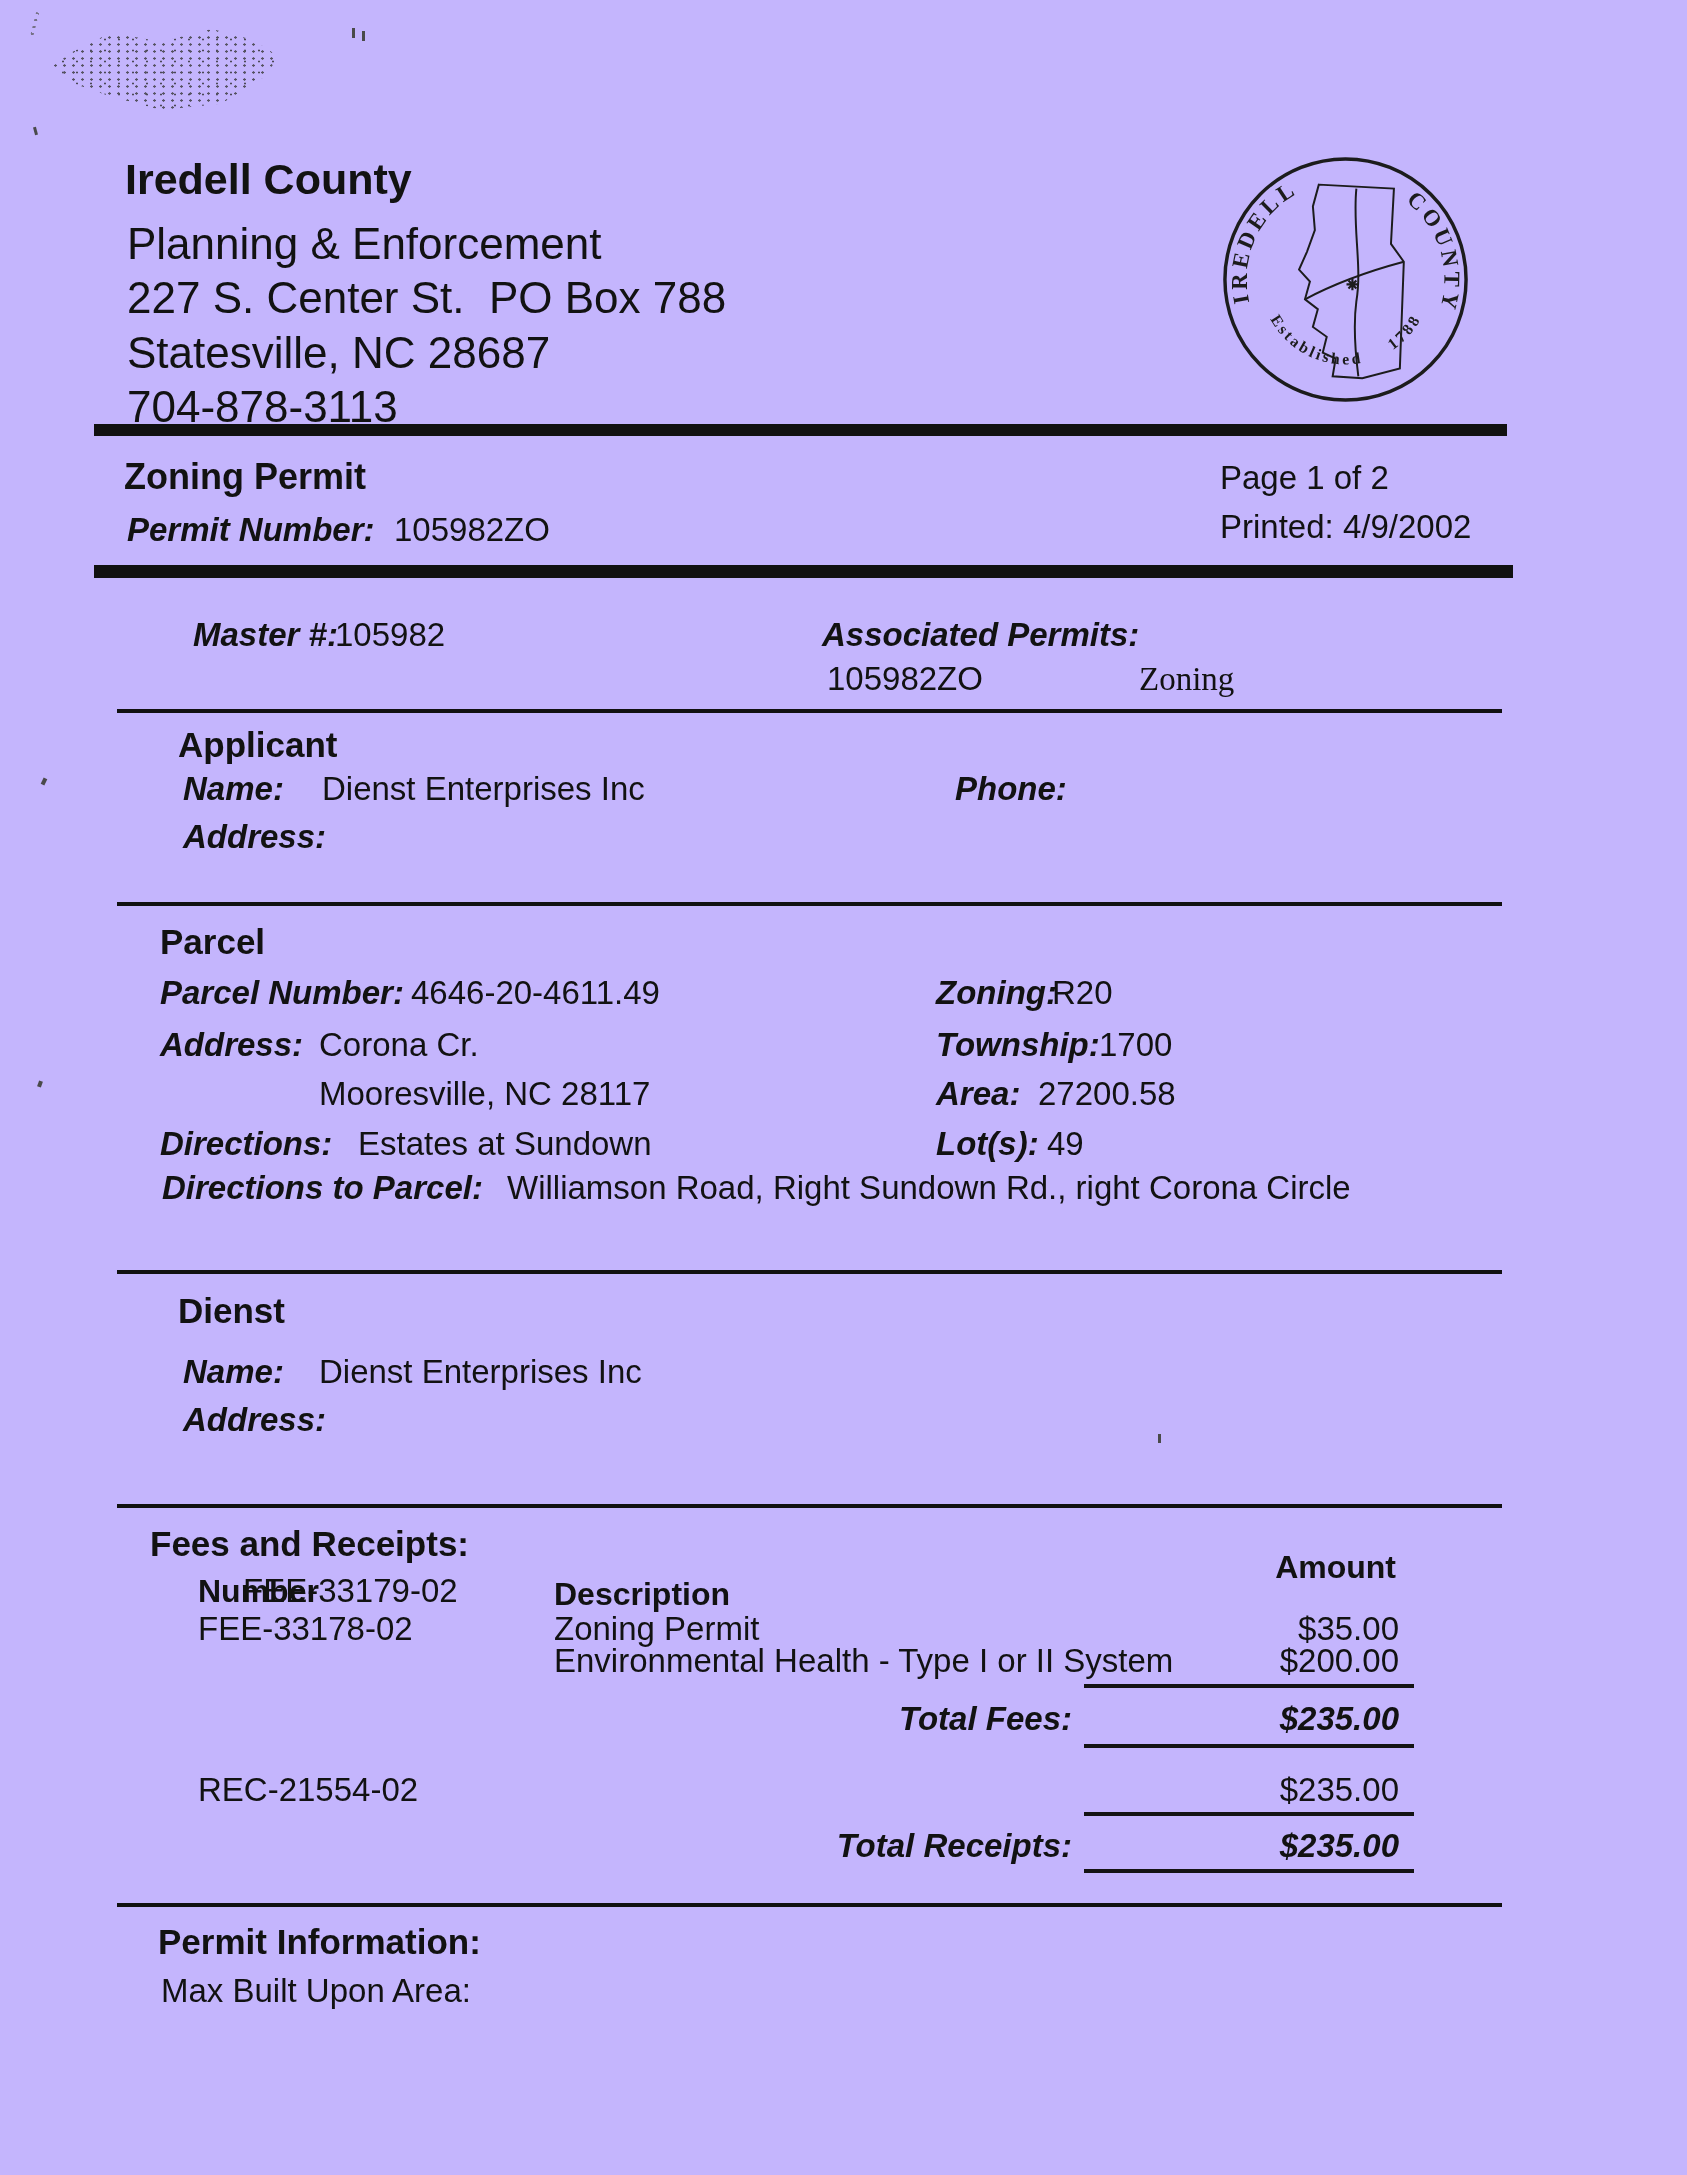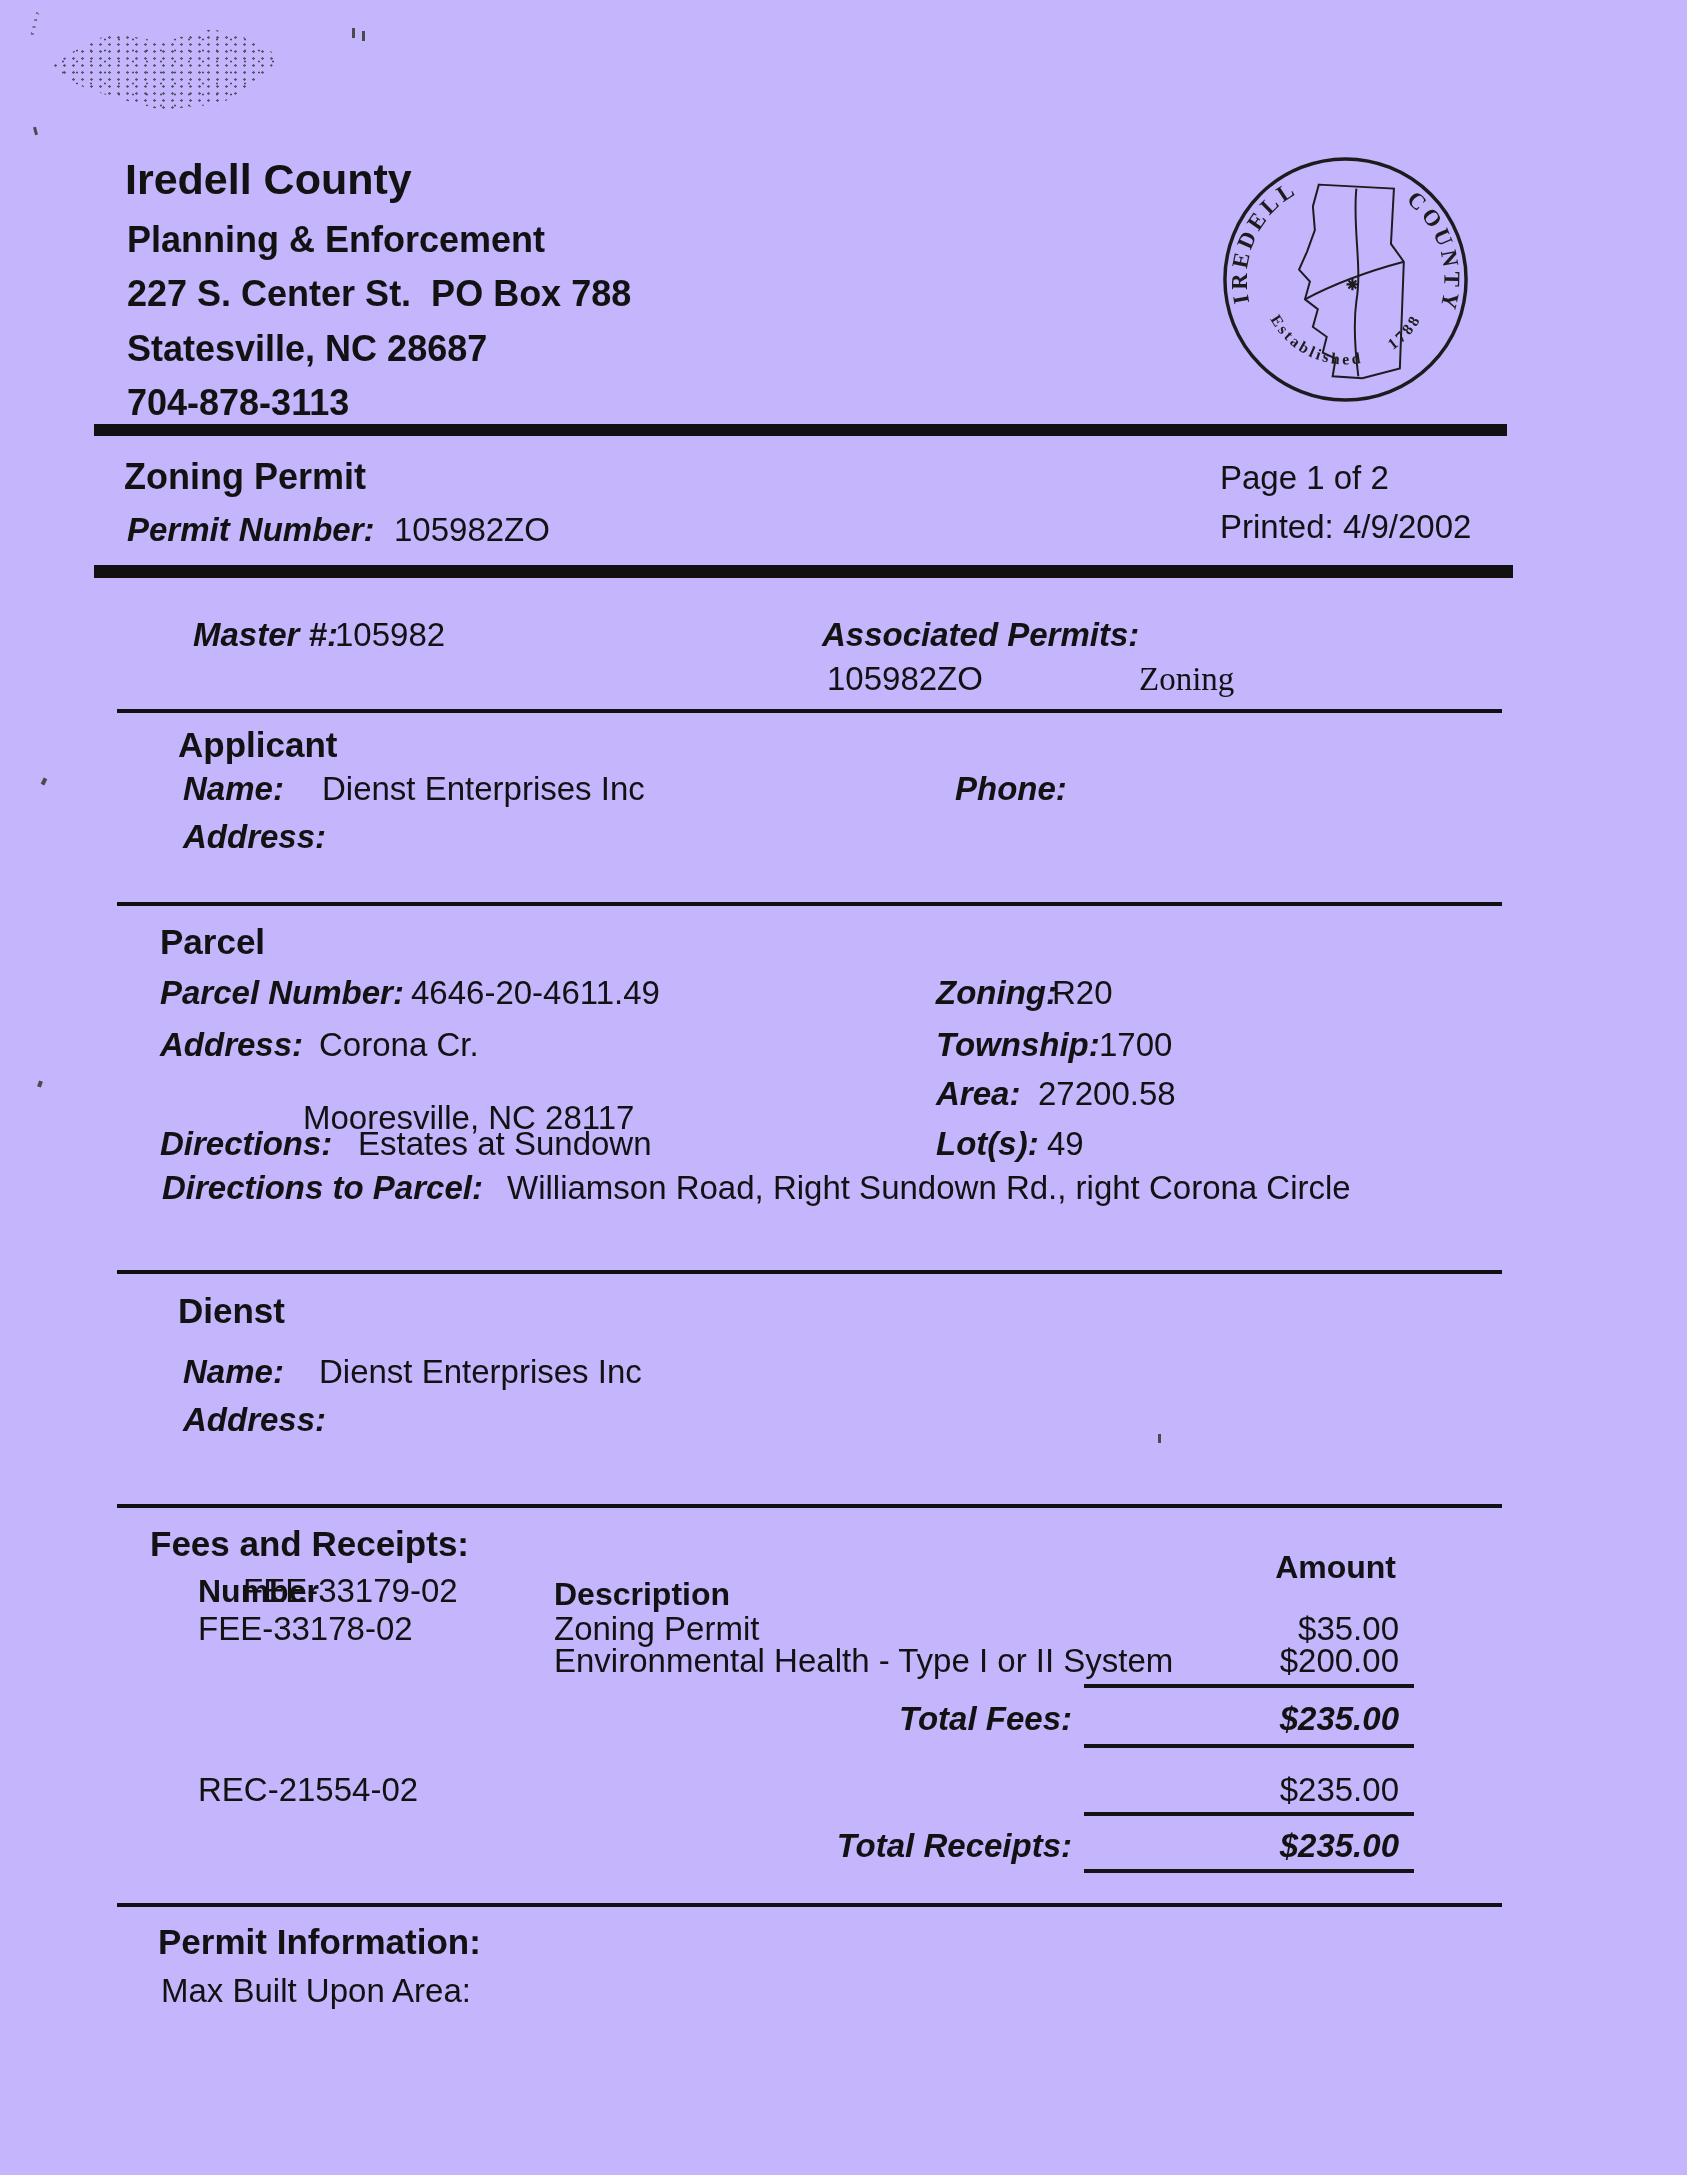--- a/index.html
+++ b/index.html
@@ -3,21 +3,21 @@
 <meta charset="utf-8">
 <style>
   html,body{margin:0;padding:0;background:#fff;}
   .page{
     position:relative;width:1687px;height:2175px;background:#c4b5fd;
     font-family:"Liberation Sans", sans-serif;color:#121212;overflow:hidden;
   }
   .t{position:absolute;white-space:pre;font-size:33px;line-height:1.1;color:#121212;}
   .b{font-weight:700;font-style:italic;}
   .h-org{font-size:43px;font-weight:700;}
-  .h-sub{font-size:36px;font-weight:700;}
+  .h-sub{font-size:44px;font-weight:400;}
   .h-doc{font-size:36px;font-weight:700;}
   .h-sec{font-size:35px;font-weight:700;}
   .h-col{font-size:32px;font-weight:700;}
   .bar{position:absolute;background:#111;}
   .thick{height:12px;}
   .thin{height:4px;}
   .uline{position:absolute;left:1084px;width:330px;height:4px;background:#141414;}
   .amt{left:1084px;width:315px;text-align:right;}
   .amt-hdr{left:1084px;width:312px;text-align:right;}
   .tot-lbl{left:634px;width:438px;text-align:right;}
@@ -107,21 +107,21 @@
 
   <span class="t h-sec" style="left:160px;top:923px;">Parcel</span>
   <span class="t b" style="left:160px;top:975px;">Parcel Number:</span>
   <span class="t" style="left:411px;top:975px;">4646-20-4611.49</span>
   <span class="t b" style="left:936px;top:975px;">Zoning:</span>
   <span class="t" style="left:1052px;top:975px;">R20</span>
   <span class="t b" style="left:160px;top:1027px;">Address:</span>
   <span class="t" style="left:319px;top:1027px;">Corona Cr.</span>
   <span class="t b" style="left:936px;top:1027px;">Township:</span>
   <span class="t" style="left:1099px;top:1027px;">1700</span>
-  <span class="t" style="left:303px;top:1076px;margin-top:24px;">Mooresville, NC 28117</span>
+  <span class="t" style="left:319px;top:1076px;">Mooresville, NC 28117</span>
   <span class="t b" style="left:936px;top:1076px;">Area:</span>
   <span class="t" style="left:1038px;top:1076px;">27200.58</span>
   <span class="t b" style="left:160px;top:1126px;">Directions:</span>
   <span class="t" style="left:358px;top:1126px;">Estates at Sundown</span>
   <span class="t b" style="left:936px;top:1126px;">Lot(s):</span>
   <span class="t" style="left:1047px;top:1126px;">49</span>
   <span class="t b" style="left:162px;top:1170px;">Directions to Parcel:</span>
   <span class="t" style="left:507px;top:1170px;">Williamson Road, Right Sundown Rd., right Corona Circle</span>
 
   <span class="t h-sec" style="left:178px;top:1292px;">Dienst</span>

